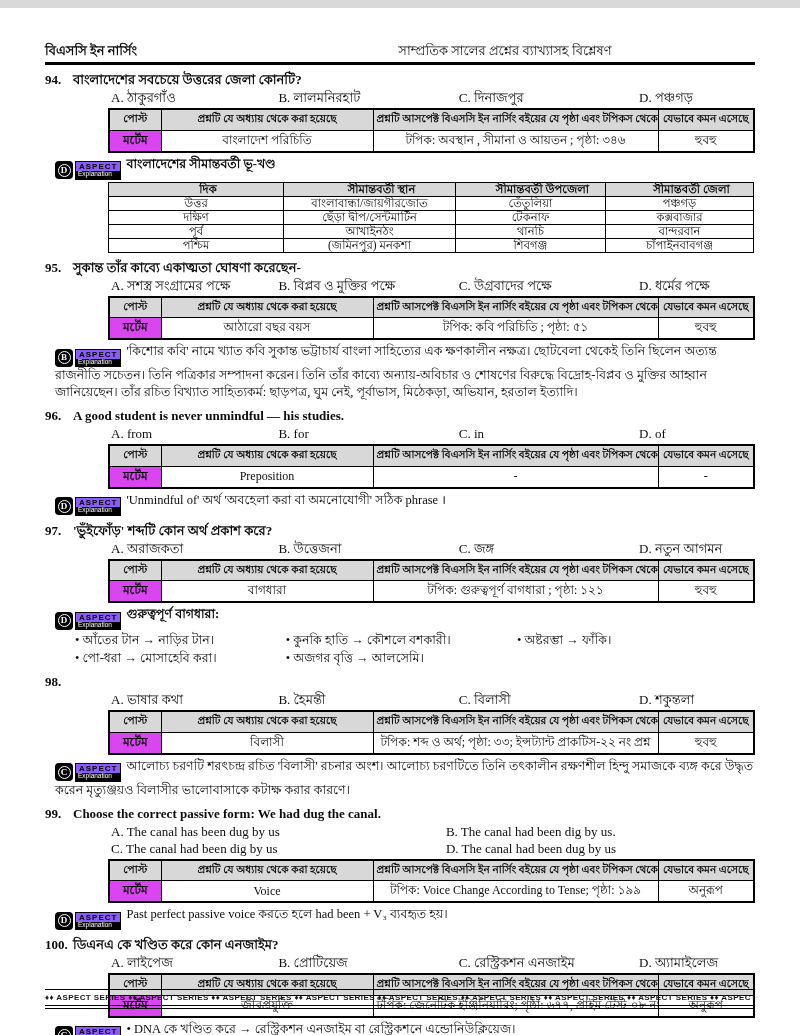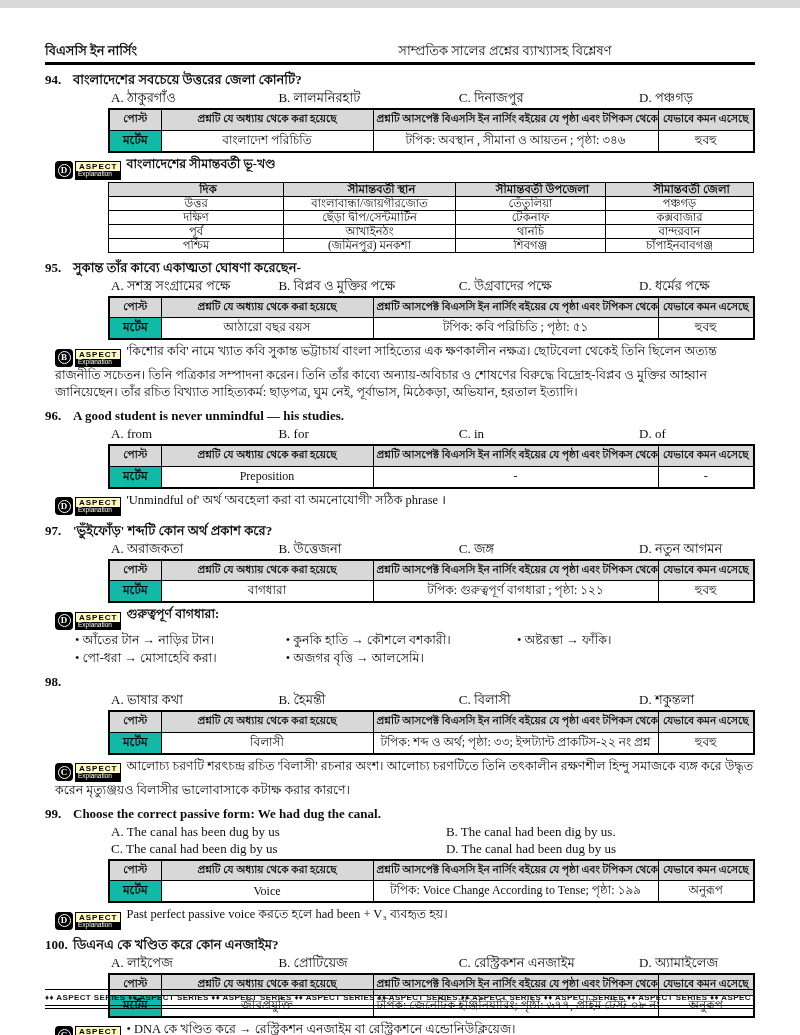--- a/index.html
+++ b/index.html
@@ -23,34 +23,34 @@
              font-size:13px; line-height:17px; }
   .options .opt { white-space:nowrap; overflow:hidden; }
   .options.two-col { grid-template-columns:52% 48%; }
 
   
   table.pm { border-collapse:collapse; table-layout:fixed; width:645px; margin:2px 0 0 63px;
              border:2px solid #000; }
   table.pm td { border:1px solid #000; text-align:center; vertical-align:middle;
                 padding:0 3px; height:21px; font-size:12px; white-space:nowrap; overflow:hidden; }
   table.pm tr.h td { background:#d8d8d8; font-weight:bold; font-size:10.5px; }
-  table.pm td.c1 { background:#14b8a6; font-weight:bold; font-size:12px; }
+  table.pm td.c1 { background:#d946ef; font-weight:bold; font-size:12px; }
 
   
   .expl { margin:3px 0 0 10px; font-size:12.5px; line-height:17px; }
   .expl-title { font-weight:bold;font-family:Liberation Serif, serif; }
   .badge { display:inline-flex; align-items:stretch; gap:2px; margin-right:5px; vertical-align:-5px; }
   .badge-letter { width:18px; height:18px; background:#000; border-radius:4px;
                   display:inline-flex; align-items:center; justify-content:center; }
   .badge-letter > span { width:13px; height:13px; border:1.2px solid #fff; border-radius:50%;
                   color:#fff; font-weight:bold; font-size:9px; display:flex; align-items:center;
                   justify-content:center; }
   .badge-box { display:inline-flex; flex-direction:column; border:1.5px solid #000; line-height:1; }
   .badge-top { font-family:"Liberation Sans", sans-serif; font-weight:bold; font-size:8px;
-               letter-spacing:1px; padding:1px 3px 0 3px; background:#fef9c3; color:#000; }
+               letter-spacing:1px; padding:1px 3px 0 3px; background:#8b5cf6; color:#000; }
   .badge-bottom { font-family:"Liberation Sans", sans-serif; font-size:6.5px; background:#000;
                color:#fff; padding:0 2px 1px 2px; }
 
   
   table.bt { border-collapse:collapse; table-layout:fixed; width:645px; margin:2px 0 0 63px;
              border:1.5px solid #000; }
   table.bt td { border:1px solid #000; text-align:center; padding:0 2px; height:14px;
                 font-size:11.5px; line-height:13px; white-space:nowrap; overflow:hidden; }
   table.bt tr.h td { background:#d8d8d8; font-weight:bold;padding-left:26px; }
 

